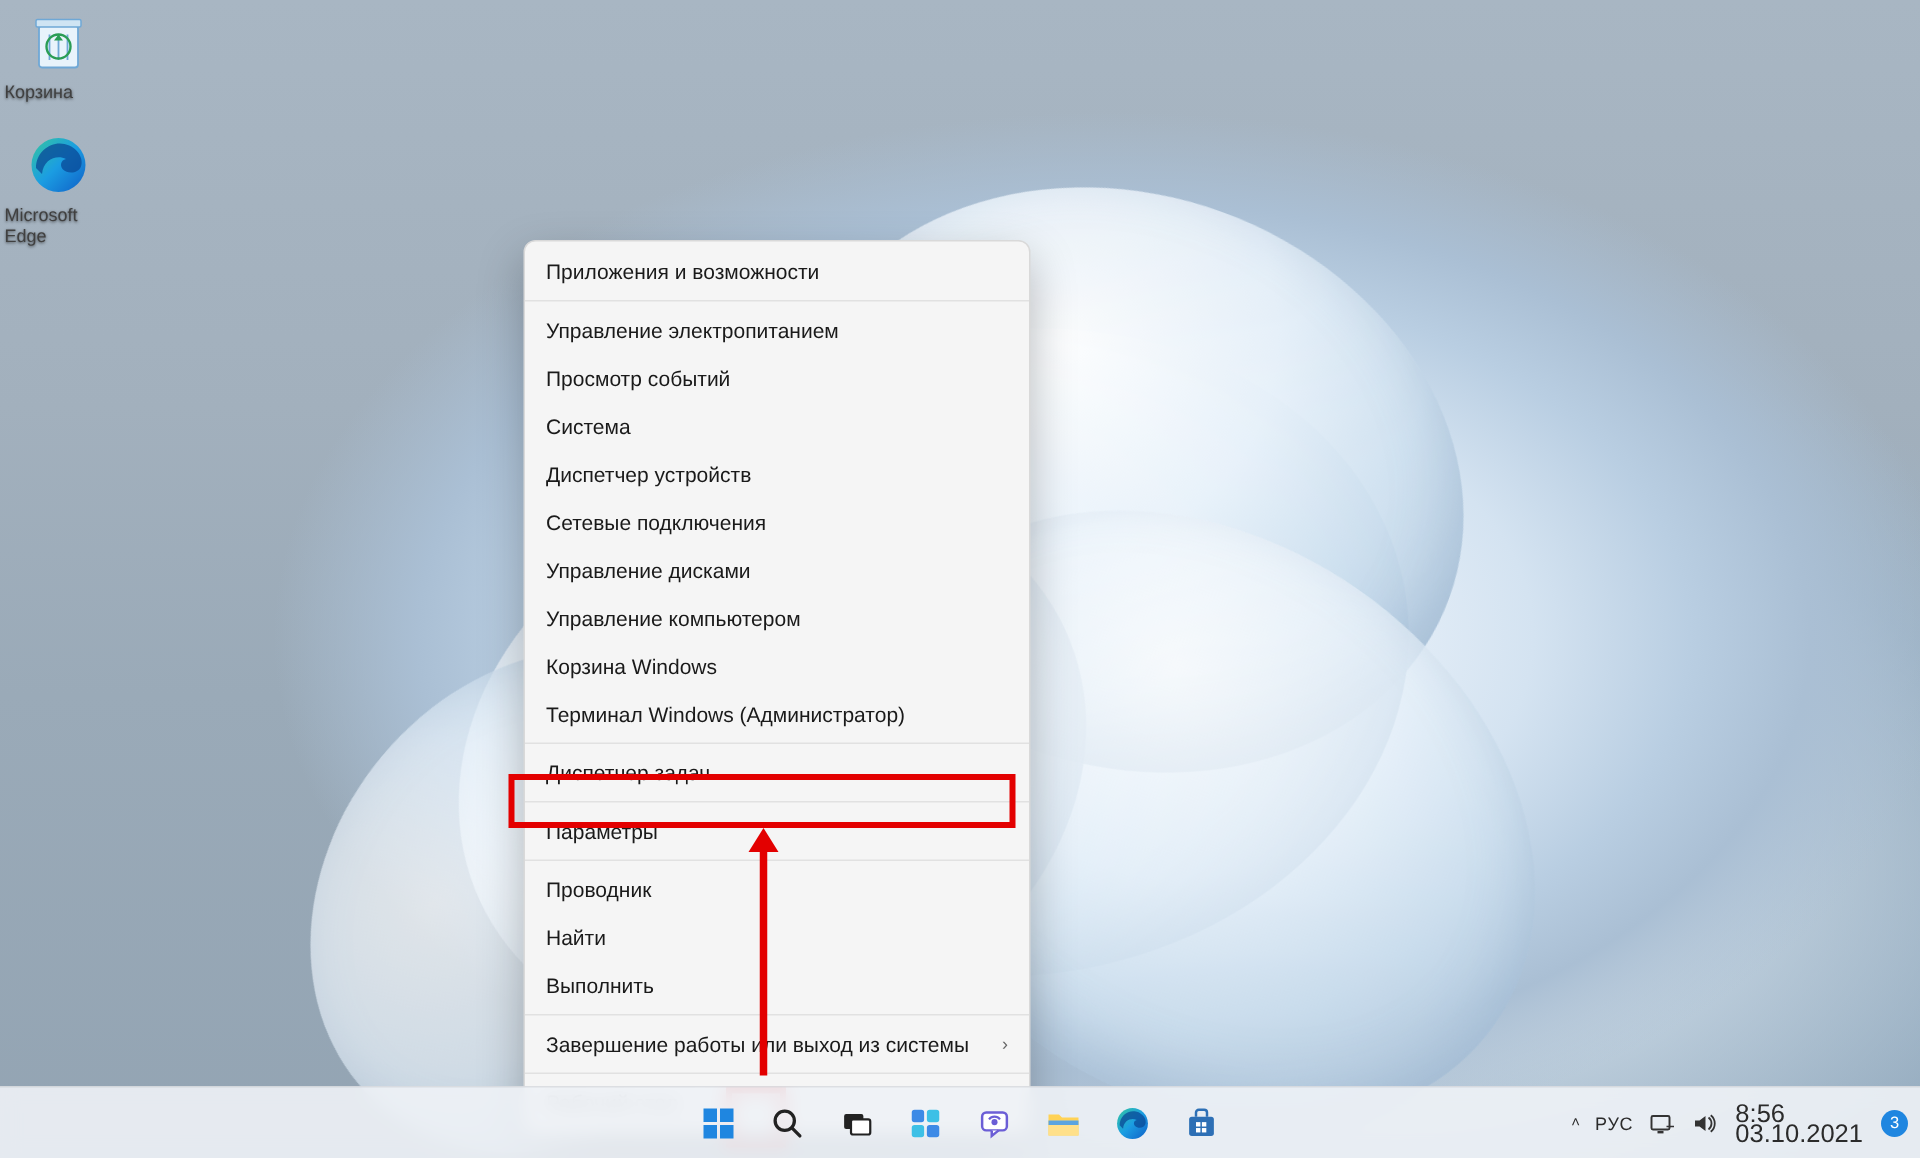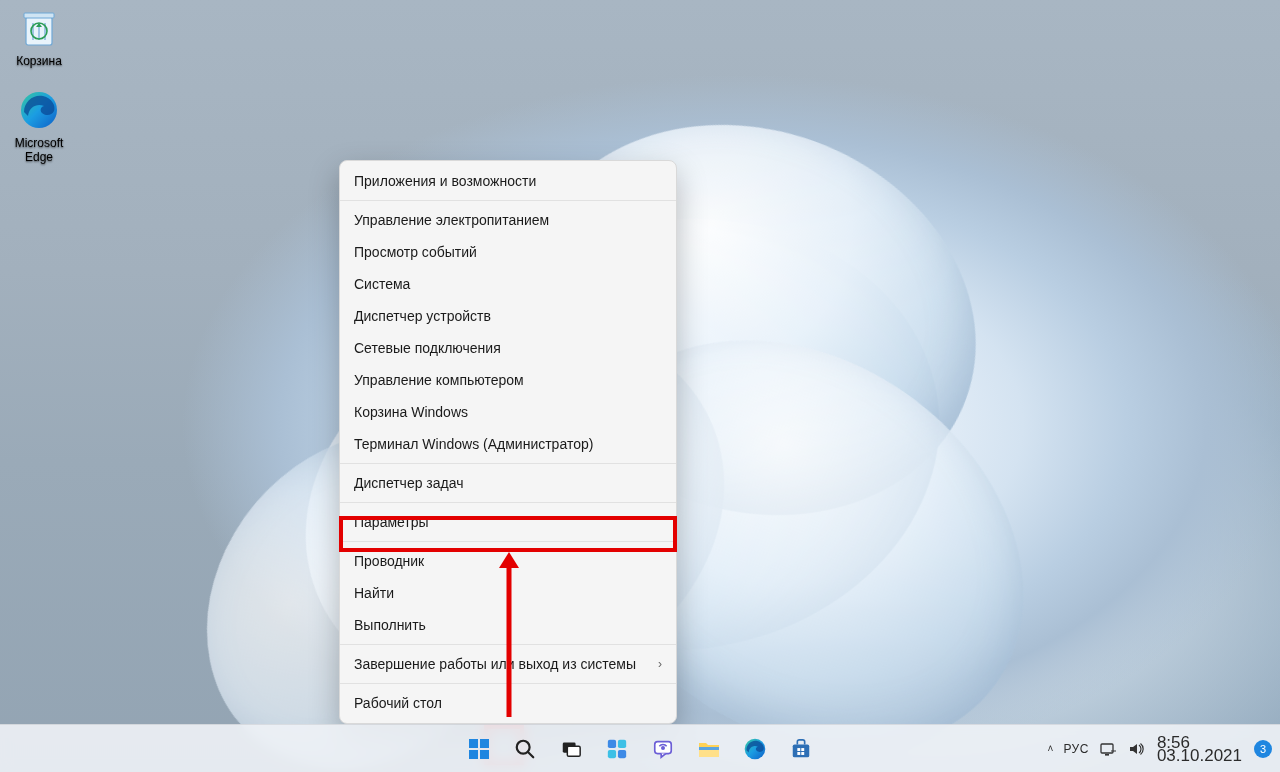--- a/index.html
+++ b/index.html
@@ -17,33 +17,33 @@
   
   .petal {
     position: absolute; border-radius: 50%;
     background: radial-gradient(circle at 35% 30%, #ffffff 0%, #eaf3fb 35%, #cfe1f0 60%, #b6cde2 80%, #a4bdd6 100%);
     filter: blur(0.3px);
     box-shadow: inset -10px -15px 40px rgba(120,150,180,0.35);
   }
 
   
   .desktop-icon {
-    position: absolute; width: 72px; text-align: center;
-    color: #000000; text-shadow: 0 1px 2px rgba(0,0,0,0.6);
+    position: absolute; width: 72px; 
+    color: #404040; text-shadow: 0 1px 2px rgba(0,0,0,0.6);
     font-size: 12px; line-height: 14px;
   }
   .desktop-icon .glyph {
     width: 44px; height: 44px; margin: 0 auto 4px auto;
     display: flex; align-items: center; justify-content: center;
   }
 
   
   .context-menu {
     position: absolute;
-    left: 339px; top: 160px;
+    left: 349px; top: 160px;
     width: 338px;
     background: #f5f5f5;
     border: 1px solid #d9d9d9;
     border-radius: 8px;
     box-shadow: 0 12px 30px rgba(0,0,0,0.25);
     padding: 4px 0;
     font-size: 14px;
     color: #1a1a1a;
   }
   .context-menu .item {
@@ -148,20 +148,23 @@
     <div class="item">
       <span>Система</span>
     </div>
     <div class="item">
       <span>Диспетчер устройств</span>
     </div>
     <div class="item">
       <span>Сетевые подключения</span>
     </div>
     <div class="item">
+      <span>Управление дисками</span>
+    </div>
+    <div class="item">
       <span>Управление компьютером</span>
     </div>
     <div class="item">
       <span>Корзина Windows</span>
     </div>
     <div class="item">
       <span>Терминал Windows (Администратор)</span>
     </div>
     <div class="sep"></div>
     <div class="item">

